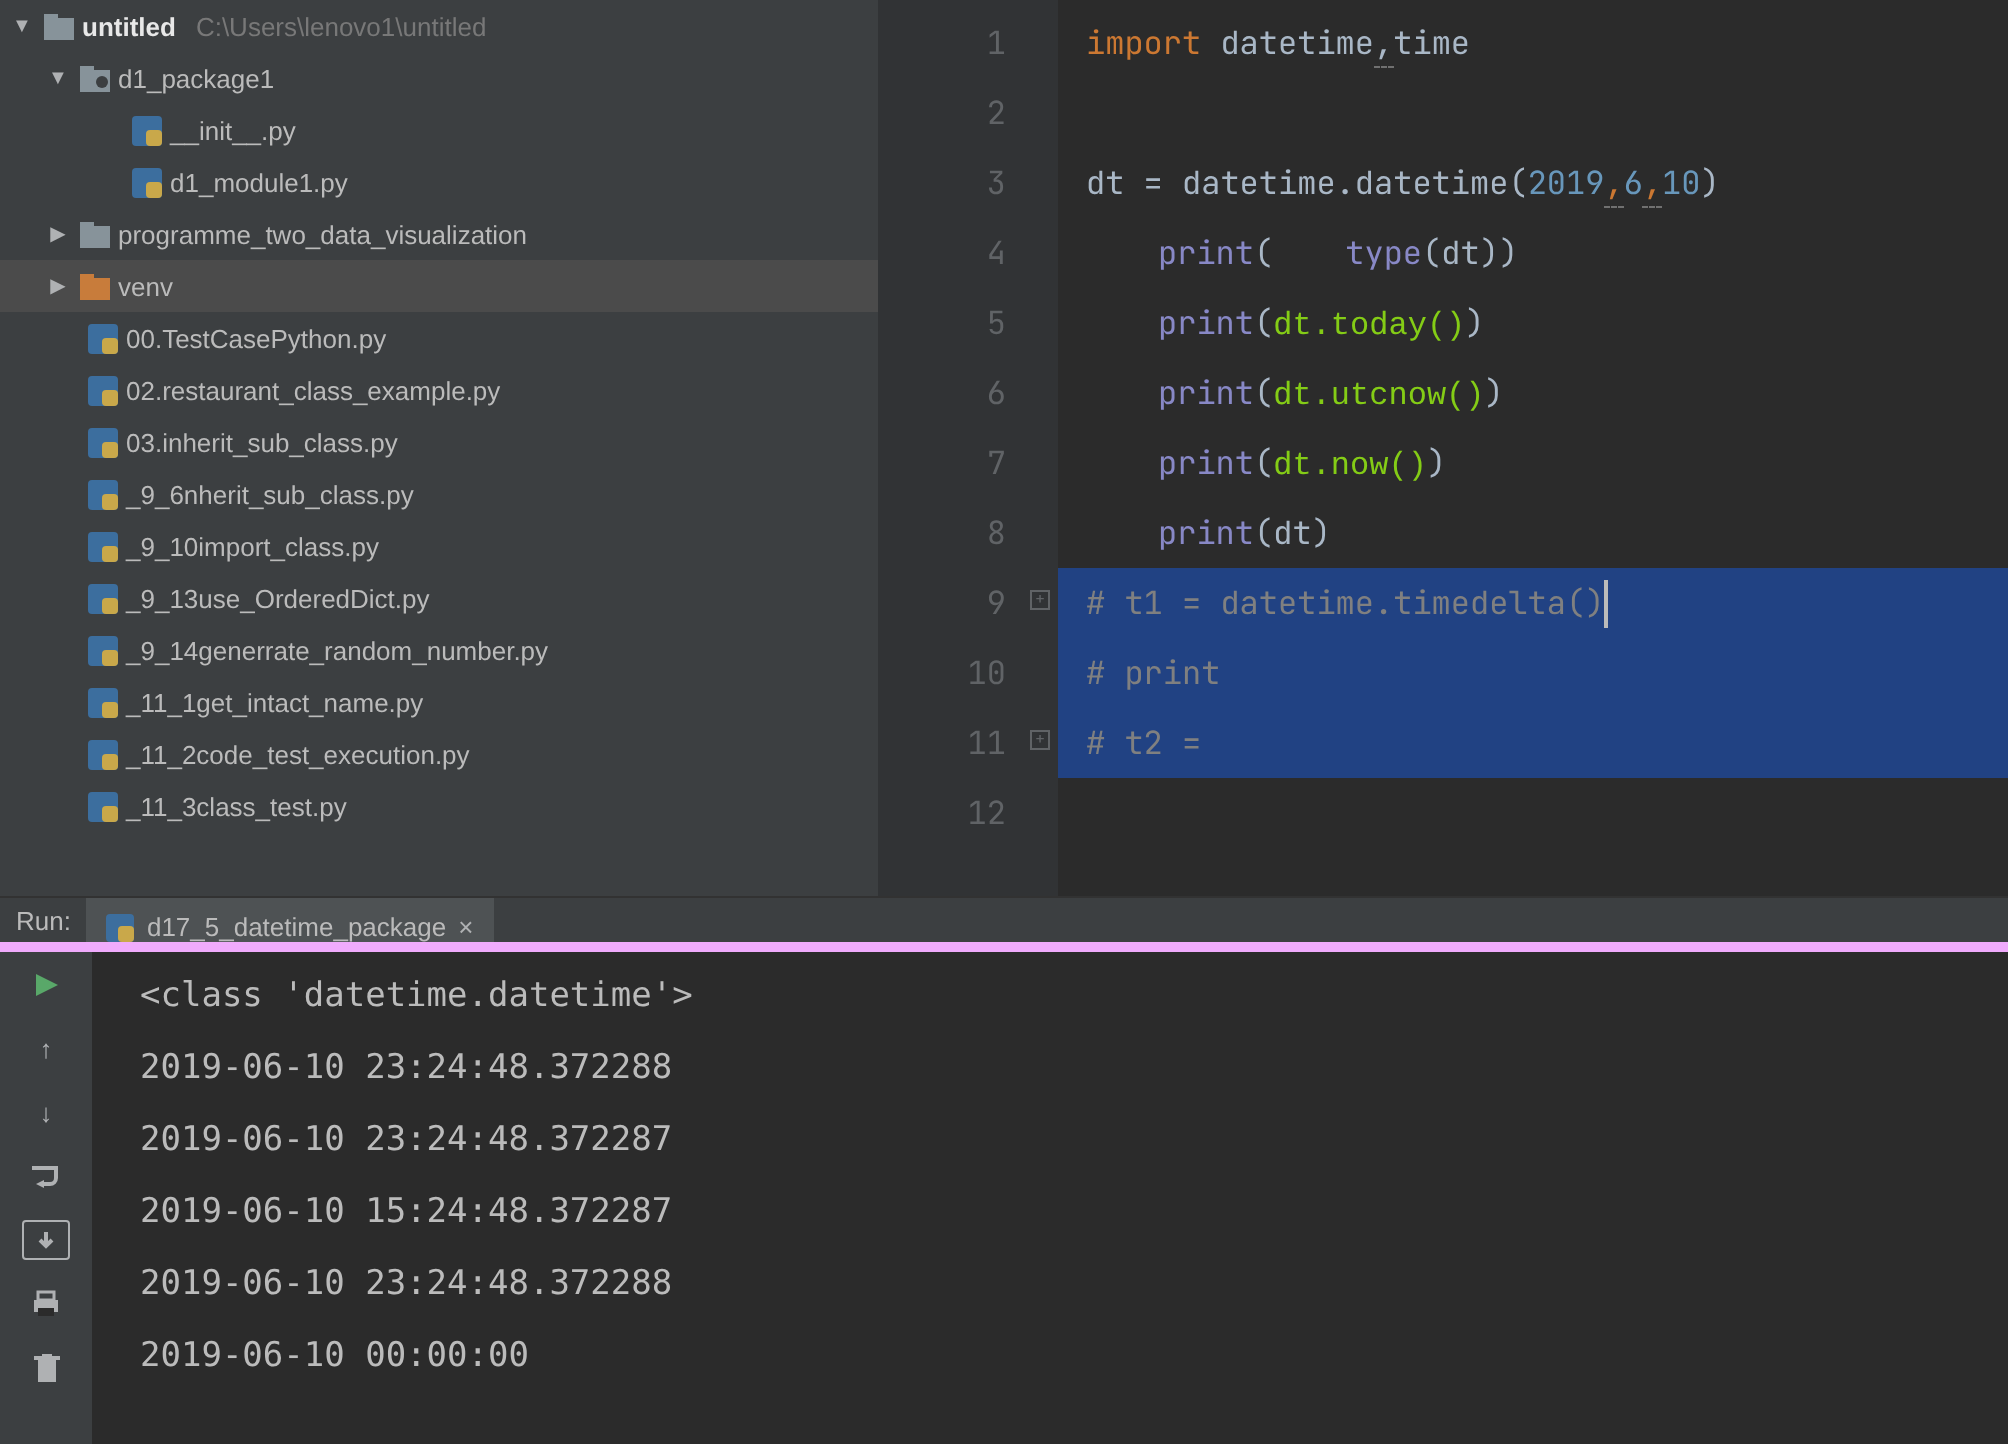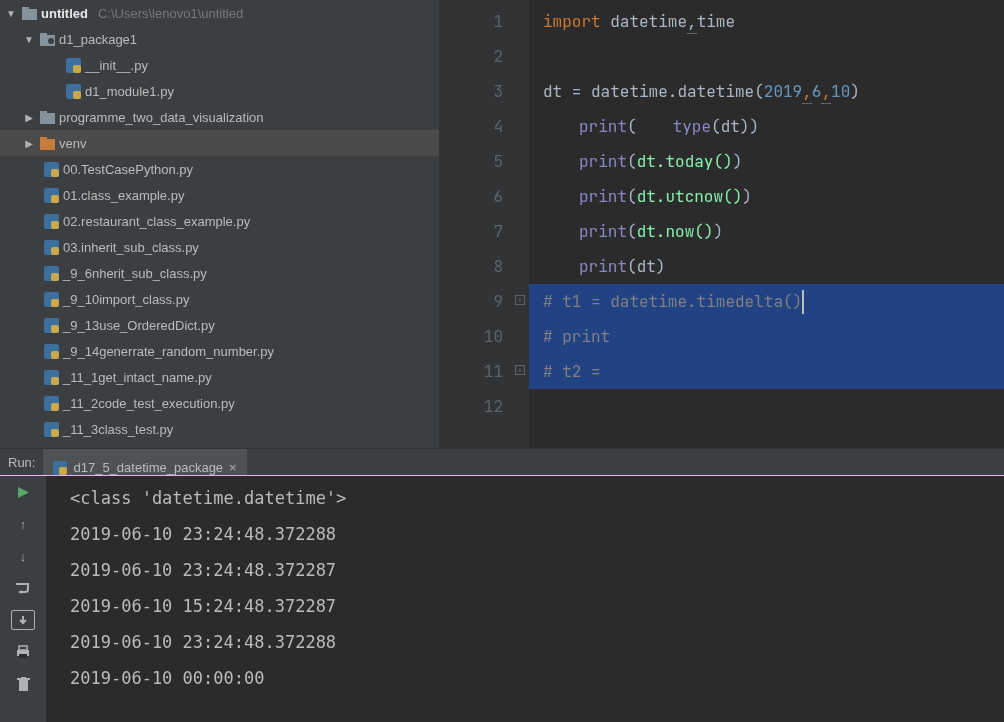--- a/index.html
+++ b/index.html
@@ -71,41 +71,41 @@
   .code-line {
     height: 35px;
     line-height: 35px;
     padding-left: 14px;
     white-space: pre;
     position: relative;
   }
   .sel { background:#214283; display:block; width:100%; }
   .k-orange { color:#CC7832; }
   .k-white  { color:#A9B7C6; }
-  .k-call   { color:#86efac; }
+  .k-call   { color:#84cc16;font-family:Liberation Mono, monospace; }
   .k-builtin{ color:#8888C6;margin-left:36px; }
   .k-num    { color:#6897BB; }
   .k-comment{ color:#808080; }
   .dash-underline { border-bottom:1px dashed #707070; padding-bottom:1px; }
   .caret {
     position:absolute; width:2px; height:24px; background:#BBBBBB;
   }
   .fold-mark {
     position:absolute; left:-14px; top:11px; width:10px; height:10px;
     border:1px solid #606366; font-size:8px; line-height:8px;
     text-align:center; color:#606366; cursor:pointer;
   }
 
   .runbar {
     height: 28px;
     background: #3C3F41;
     display:flex;
     align-items:center;
     border-top:1px solid #323232;
-    border-bottom:1px solid #f0abfc;
+    border-bottom:5px solid #f0abfc;
   }
   .runbar .label { color:#BBBBBB; padding:0 8px; }
   .runtab {
     display:flex; align-items:flex-end; gap:6px;
     background:#4E5254; height:100%; padding:0 10px;
     color:#BBBBBB;
   }
   .runtab .close { color:#AFB1B3; cursor:pointer; }
 
   .bottom {
@@ -204,29 +204,20 @@
     </div>
 
     <div class="tree-row indent-2">
         <span class="py-icon">
           <svg width="15" height="15">
             <rect width="15" height="15" rx="2" fill="#3C6E9E"></rect>
             <rect x="7" y="7" width="8" height="8" rx="2" fill="#C9A84A"></rect>
           </svg>
         </span>
         <span class="file-label">00.TestCasePython.py</span>
-      </div>
-    <div class="tree-row indent-2">
-        <span class="py-icon">
-          <svg width="15" height="15">
-            <rect width="15" height="15" rx="2" fill="#3C6E9E"></rect>
-            <rect x="7" y="7" width="8" height="8" rx="2" fill="#C9A84A"></rect>
-          </svg>
-        </span>
-        <span class="file-label">01.class_example.py</span>
       </div>
     <div class="tree-row indent-2">
         <span class="py-icon">
           <svg width="15" height="15">
             <rect width="15" height="15" rx="2" fill="#3C6E9E"></rect>
             <rect x="7" y="7" width="8" height="8" rx="2" fill="#C9A84A"></rect>
           </svg>
         </span>
         <span class="file-label">02.restaurant_class_example.py</span>
       </div>

